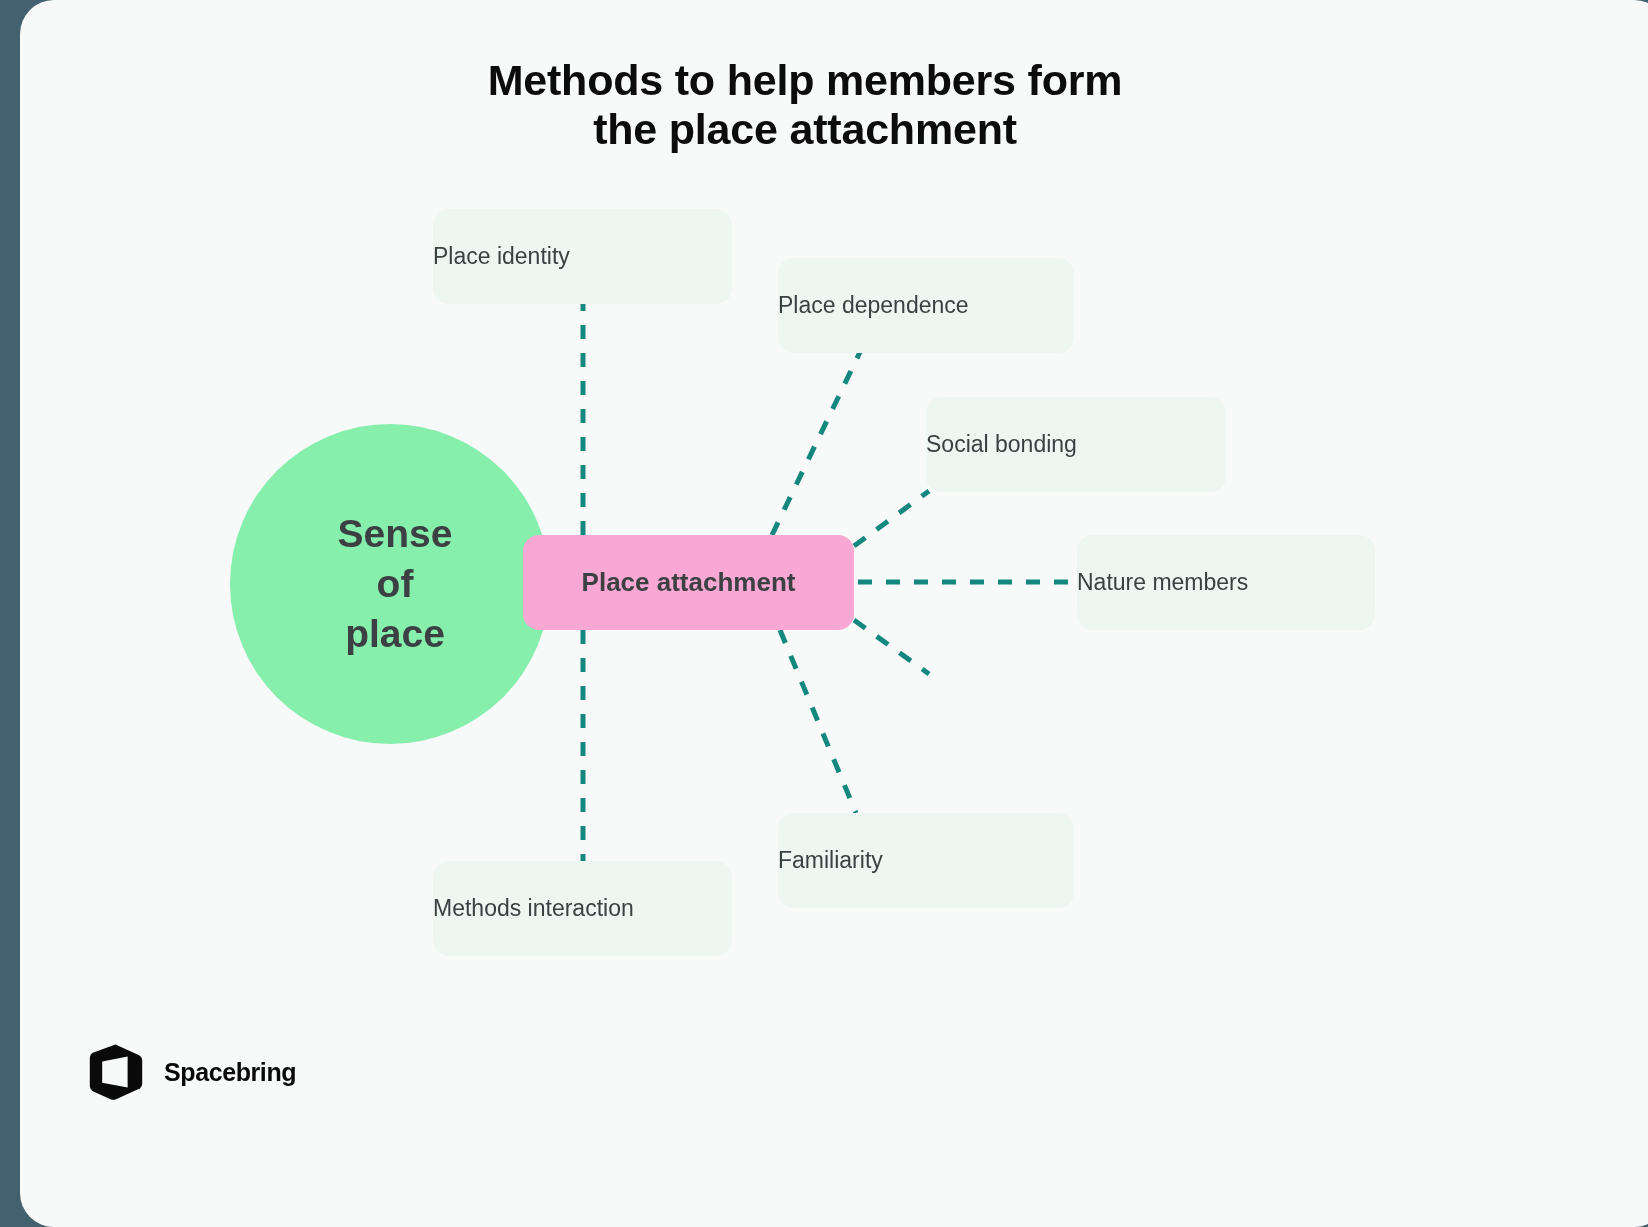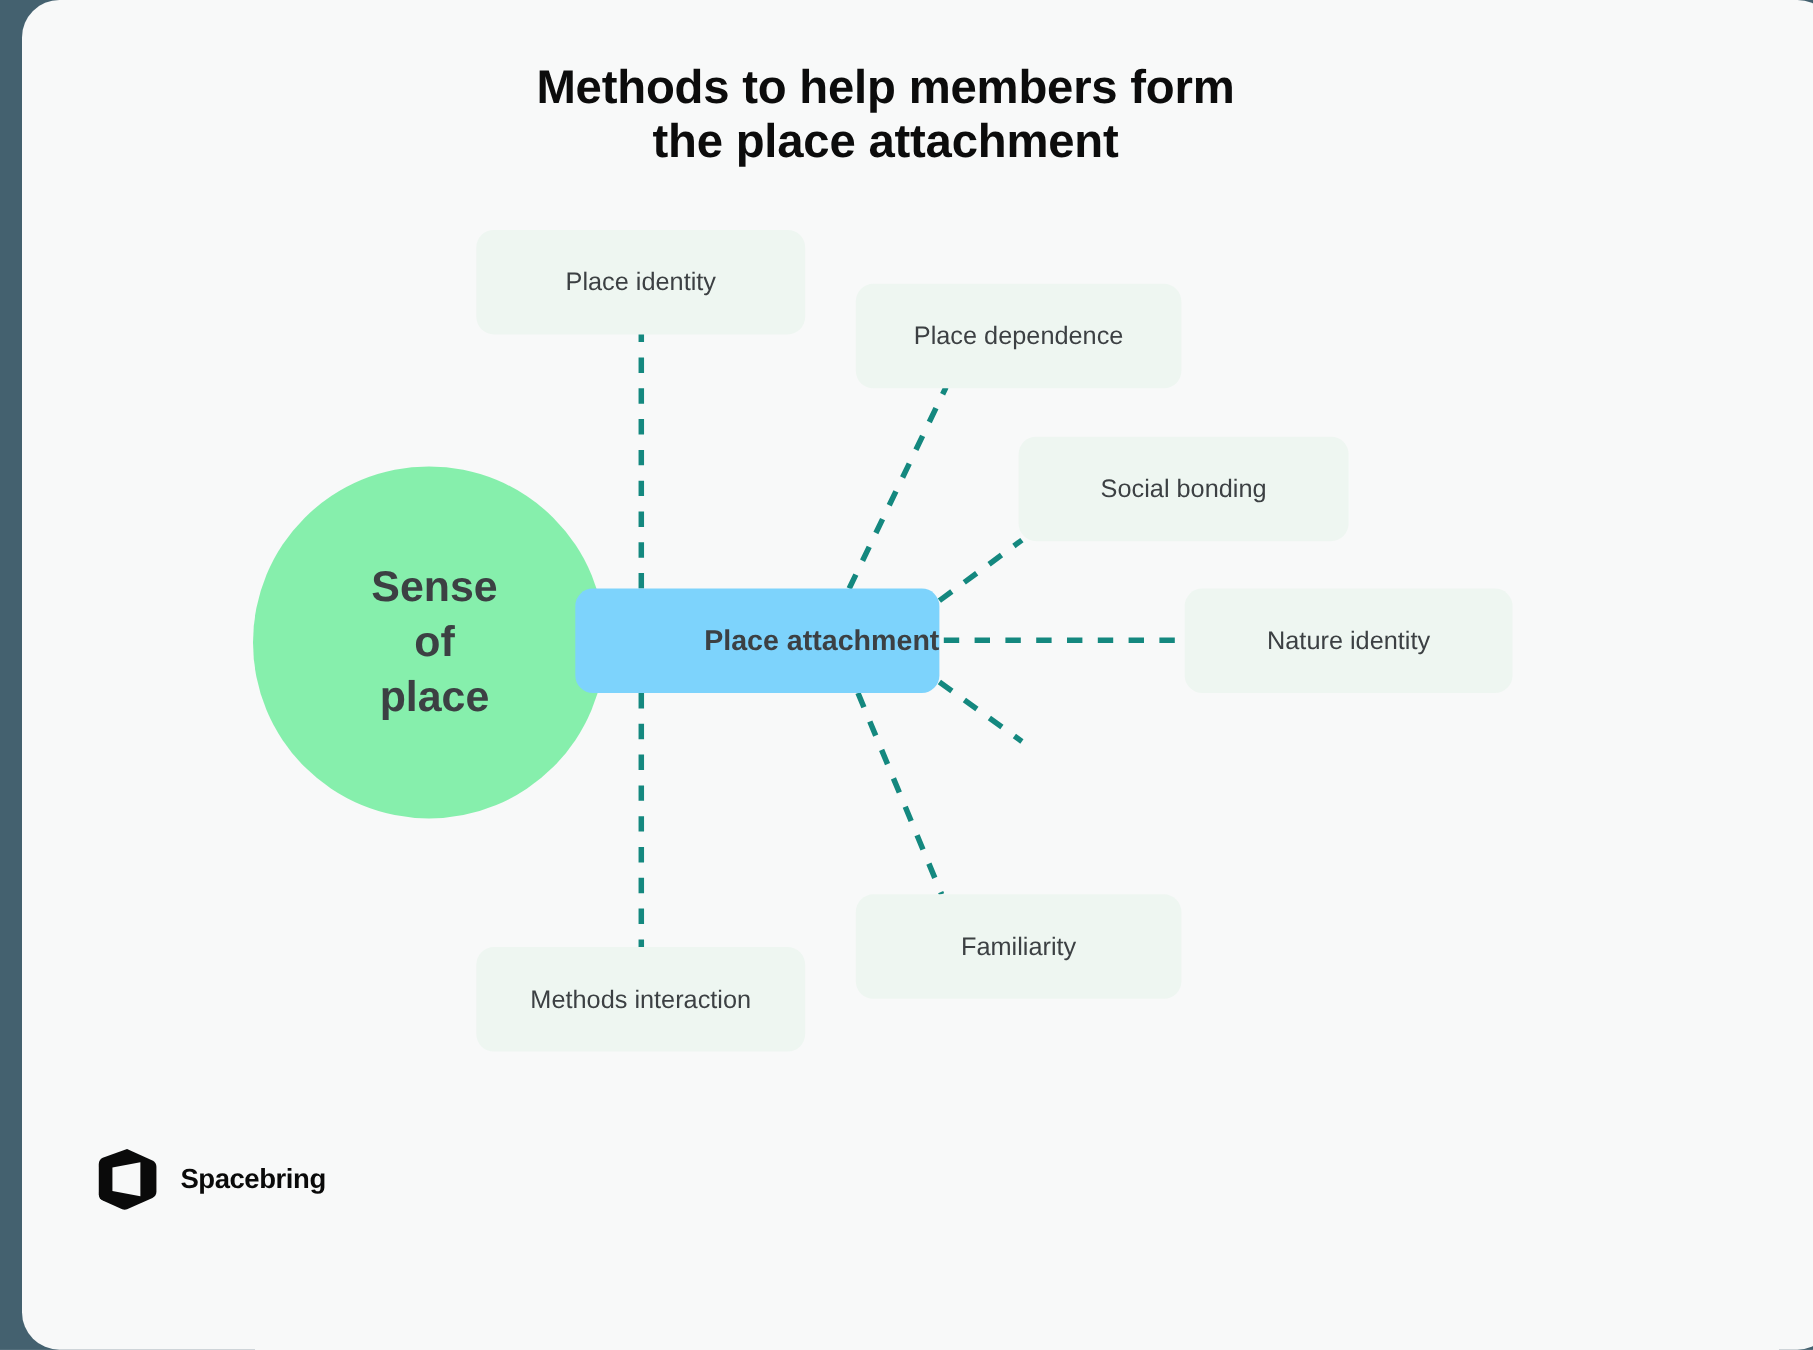--- a/index.html
+++ b/index.html
@@ -78,40 +78,40 @@
     padding-left: 10px;
   }
 
   
   #center-node {
     position: absolute;
     left: 503px;
     top: 535px;
     width: 331px;
     height: 95px;
-    background: #7dd3fc;
+    background: #f9a8d4;
     border-radius: 16px;
     display: flex;
     align-items: center;
-    justify-content: flex-end;
+    justify-content: center;
   }
   #center-node .label {
     font-size: 26px;
     font-weight: 600;
     color: #3c4043;
   }
 
   
   .node {
     position: absolute;
     background: #eef6f1;
     border-radius: 16px;
     display: flex;
     align-items: center;
-    justify-content: center;
+    justify-content: flex-start;
   }
   .node .label {
     font-size: 23px;
     font-weight: 400;
     color: #3c4043;
     text-align: center;
   }
 
   
   #logo {
@@ -179,21 +179,21 @@
 
     <div class="node" style="left:758px; top:258px; width:296px; height:95px;">
       <div class="label">Place dependence</div>
     </div>
 
     <div class="node" style="left:906px; top:397px; width:300px; height:95px;">
       <div class="label">Social bonding</div>
     </div>
 
     <div class="node" style="left:1057px; top:535px; width:298px; height:95px;">
-      <div class="label">Nature identity</div>
+      <div class="label">Nature members</div>
     </div>
 
 
     <div class="node" style="left:758px; top:813px; width:296px; height:95px;">
       <div class="label">Familiarity</div>
     </div>
 
     <div class="node" style="left:413px; top:861px; width:299px; height:95px;">
       <div class="label">Methods interaction</div>
     </div>

